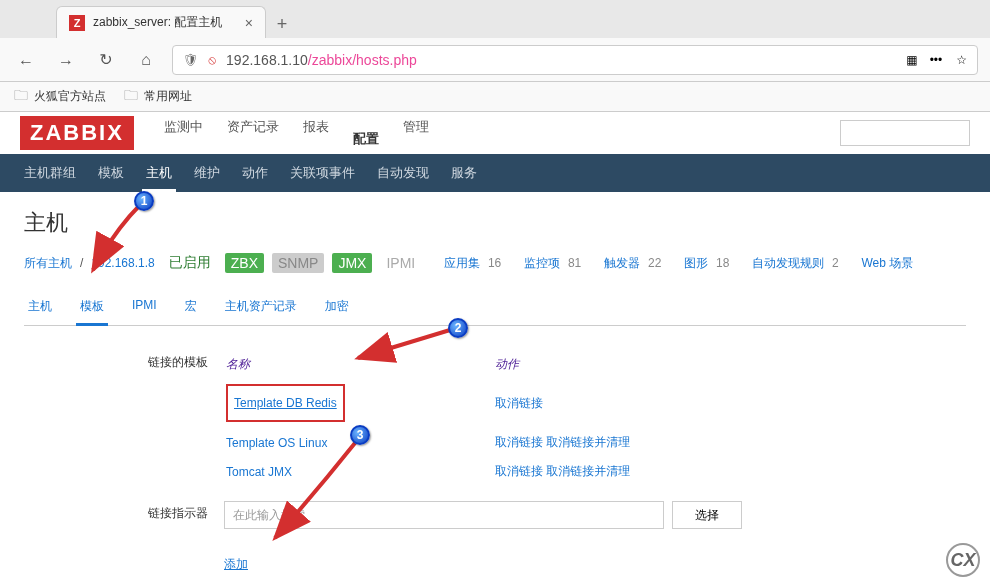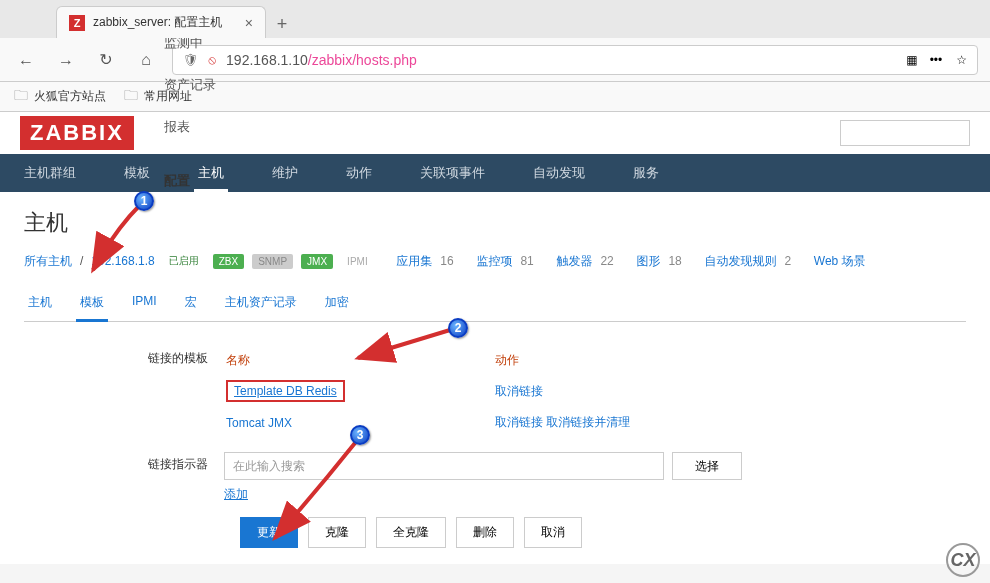--- a/index.html
+++ b/index.html
@@ -21,61 +21,61 @@
 .url-text .path { color: #ec4899; }
 .url-actions { margin-left: auto; display: flex; gap: 14px; align-items: center; }
 
 .bookmarks-bar { background: #f9f9f9; border-bottom: 1px solid #ccc; height: 30px; display: flex; align-items: center; padding: 0 14px; gap: 18px; }
 .bm { display: flex; align-items: center; gap: 6px; color: #333; font-size: 12px; }
 .bm .folder { color: #888; font-size: 14px; }
 
 
 .zbx-top { background: #fff; height: 42px; display: flex; align-items: center; padding: 0 20px; gap: 6px; }
 .zbx-logo { background: #d32f2f; color: #fff; font-weight: bold; font-size: 22px; letter-spacing: 2px; padding: 4px 10px; margin-right: 24px; }
-.zbx-menu { display: flex; gap: 24px; flex-direction: column; }
+.zbx-menu { display: flex; gap: 24px; }
 .zbx-menu-item { color: #555; font-size: 13px; cursor: pointer; }
 .zbx-menu-item.active { color: #333; font-weight: bold; margin-top: 12px; }
 .zbx-search { margin-left: auto; width: 130px; height: 26px; border: 1px solid #ccc; }
 
-.zbx-sub { background: #2d4a63; height: 38px; display: flex; align-items: center; padding: 0 20px; gap: 40px; }
+.zbx-sub { background: #2d4a63; height: 38px; display: flex; align-items: center; padding: 0 20px; gap: 14px; }
 .zbx-sub-item { color: #d0d8e0; font-size: 13px; cursor: pointer; padding: 10px 4px; }
 .zbx-sub-item.active { color: #fff; border-bottom: 3px solid #fff; padding-bottom: 7px; }
 
 
 .content { background: #fff; padding: 16px 24px; position: relative; }
 .page-title { font-size: 22px; font-weight: normal; color: #333; margin-bottom: 14px; }
 .breadcrumb { font-size: 12px; color: #555; margin-bottom: 16px; display: flex; align-items: center; gap: 8px; flex-wrap: wrap; }
 .breadcrumb a { color: #1976d2; text-decoration: none; }
-.badge { padding: 2px 6px; border-radius: 2px; font-size: 10px; color: #fff; }
+.badge { padding: 2px 6px; border-radius: 2px; font-size: 14px; color: #fff; }
 .badge.enabled { color: #2e7d32; }
 .badge.zbx { background: #4caf50; }
 .badge.snmp { background: #ccc; color: #888; }
 .badge.jmx { background: #4caf50; }
 .badge.ipmi { color: #aaa; }
 .bc-link { color: #1976d2; }
 .bc-count { color: #888; }
 
 .tabs { border-bottom: 1px solid #ccc; display: flex; gap: 20px; margin-bottom: 24px; }
 .tab-item { padding: 8px 4px; color: #1976d2; font-size: 12px; cursor: pointer; }
 .tab-item.active { border-bottom: 3px solid #1976d2; margin-bottom: -1px; }
 
 .form-section { display: flex; margin-bottom: 14px; }
 .form-label { width: 200px; text-align: right; padding-right: 16px; color: #333; font-size: 12px; padding-top: 4px; }
 .form-body { flex: 1; max-width: 540px; }
 
 .tmpl-table { width: 100%; font-size: 12px; }
-.tmpl-table th { text-align: left; color: #c2410c; font-weight: normal; padding: 4px 0; }
+.tmpl-table th { text-align: left; color: #4c1d95; font-weight: normal; padding: 4px 0; font-style: italic; }
 .tmpl-table td { padding: 5px 0; }
 .tmpl-table a { color: #1976d2; text-decoration: none; }
-.tmpl-highlight { border: 2px solid #d32f2f; padding: 2px 6px; display: inline-block; }
+.tmpl-highlight { border: 2px solid #d32f2f; padding: 10px 6px; display: inline-block; }
 .tmpl-highlight a { text-decoration: underline; }
 
 .search-box { width: 440px; height: 28px; border: 1px solid #ccc; padding: 0 8px; font-size: 12px; color: #999; display: flex; align-items: center; }
 .select-btn { height: 28px; padding: 0 22px; border: 1px solid #ccc; background: #fff; margin-left: 8px; font-size: 12px; }
-.add-link { color: #1976d2; font-size: 12px; display: inline-block; margin-top: 6px; }
+.add-link { color: #1976d2; font-size: 12px; display: inline-block; margin-top: 27px; }
 
 .buttons { display: flex; gap: 10px; margin-left: 216px; margin-top: 10px; }
 .btn { padding: 6px 16px; font-size: 12px; border: 1px solid #ccc; background: #fff; cursor: pointer; }
 .btn.primary { background: #1976d2; color: #fff; border-color: #1976d2; }
 
 
 .annot-circle { position: absolute; width: 20px; height: 20px; border-radius: 50%; background: radial-gradient(circle at 35% 35%, #6bb5ff, #0a3cc2); border: 2px solid #0a3cc2; color: #fff; font-weight: bold; font-size: 12px; display: flex; align-items: center; justify-content: center; z-index: 100; box-shadow: 1px 1px 2px rgba(0,0,0,.4); }
 .arrow { position: absolute; z-index: 99; pointer-events: none; }
 
 .watermark { position: absolute; right: 10px; bottom: 6px; display: flex; align-items: center; gap: 6px; color: #888; font-size: 11px; margin-left: 12px; }
@@ -175,20 +175,24 @@
     <div class="form-body">
       <table class="tmpl-table">
         <tbody>
             <tr>
               <th>名称</th>
               <th style="width:50%">动作</th>
             </tr>
         <tr>
           <td><span class="tmpl-highlight"><a href="#">Template DB Redis</a></span></td>
           <td><a href="#">取消链接</a></td>
+        </tr>
+        <tr>
+          <td><a href="#">Template OS Linux</a></td>
+          <td><a href="#">取消链接</a>&nbsp;<a href="#">取消链接并清理</a></td>
         </tr>
         <tr>
           <td><a href="#">Tomcat JMX</a></td>
           <td><a href="#">取消链接</a>&nbsp;<a href="#">取消链接并清理</a></td>
         </tr>
       </tbody>
         </table>
     </div>
   </div>
 

